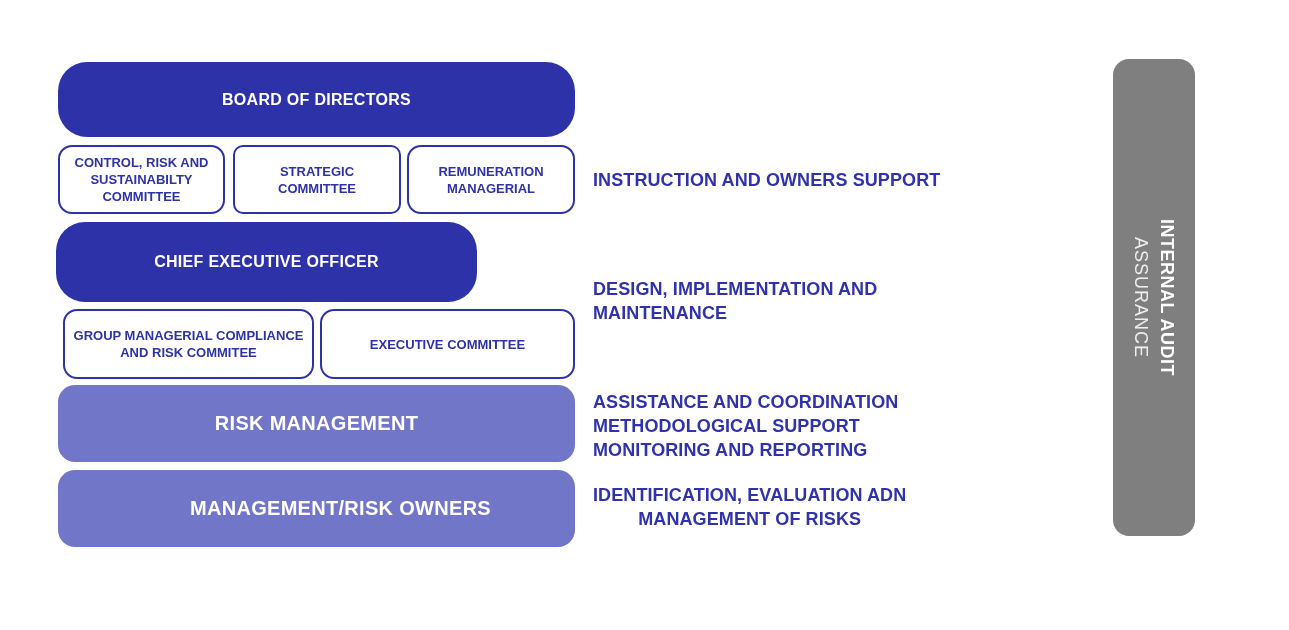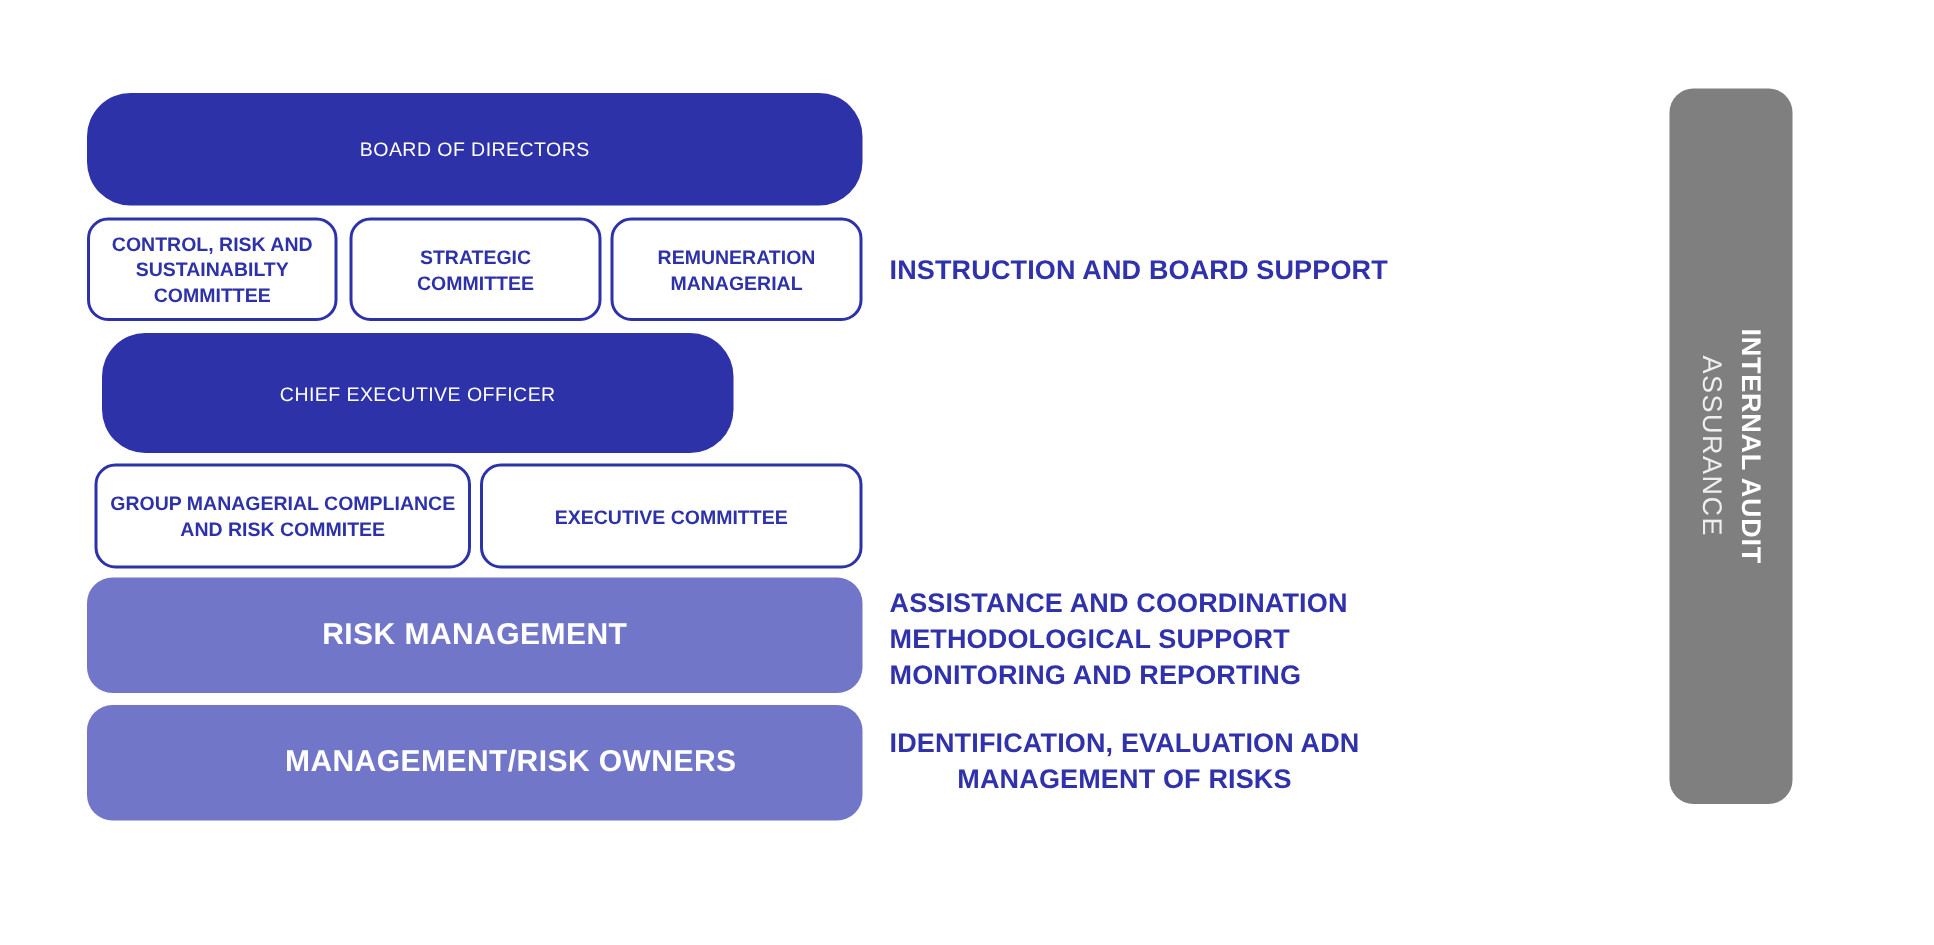--- a/index.html
+++ b/index.html
@@ -28,22 +28,22 @@
     align-items: center;
     justify-content: center;
     text-align: center;
     white-space: pre-line;
   }
 
   .box.solid-dark {
     background: var(--dark-blue);
     color: var(--box-text);
     border-radius: 29px;
-    font-weight: normal;
-    font-size: 13px;
+    font-weight: bold;
+    font-size: 16px;
     letter-spacing: 0.3px;
   }
 
   .box.solid-light {
     background: var(--light-purple);
     color: var(--box-text);
     border-radius: 17px;
     font-weight: bold;
     font-size: 20px;
     letter-spacing: 0.3px;
@@ -102,23 +102,23 @@
     font-weight: normal;
     font-size: 18px;
     letter-spacing: 1px;
     line-height: 26px;
     color: #EFEFEF;
   }
 
   
   #box-board   { left: 58px;  top: 62px;  width: 517px; height: 75px; }
   #box-control { left: 58px;  top: 145px; width: 167px; height: 69px; }
-  #box-strategic { left: 233px; top: 145px; width: 168px; height: 69px; }
+  #box-strategic { left: 233px; top: 145px; width: 168px; height: 69px; border-radius: 10px; }
   #box-remuneration { left: 407px; top: 145px; width: 168px; height: 69px; }
-  #box-ceo     { left: 68px;  top: 222px; width: 421px; height: 80px; }
+  #box-ceo     { left: 56px;  top: 222px; width: 421px; height: 80px; }
   #box-group   { left: 63px;  top: 309px; width: 251px; height: 70px; }
   #box-executive { left: 320px; top: 309px; width: 255px; height: 70px; }
   #box-risk    { left: 58px;  top: 385px; width: 517px; height: 77px; }
   #box-owners  { left: 58px;  top: 470px; width: 517px; height: 77px; padding-left: 48px; }
 
   #ann-board      { top: 87px; }
   #ann-committees { top: 168px; }
   #ann-ceo        { top: 277px; }
   #ann-risk       { top: 390px; }
   #ann-owners     { top: 483px; text-align: center; }
@@ -144,22 +144,24 @@
   <div class="box outline" id="box-group">GROUP MANAGERIAL COMPLIANCE
 AND RISK COMMITEE</div>
 
   <div class="box outline" id="box-executive">EXECUTIVE COMMITTEE</div>
 
   <div class="box solid-light" id="box-risk">RISK MANAGEMENT</div>
 
   <div class="box solid-light" id="box-owners">MANAGEMENT/RISK OWNERS</div>
 
 
-  <div class="annotation" id="ann-committees">INSTRUCTION AND BOARD SUPPORT</div>
+  <div class="annotation" id="ann-committees">INSTRUCTION AND OWNERS SUPPORT</div>
 
+  <div class="annotation" id="ann-ceo">DESIGN, IMPLEMENTATION AND
+MAINTENANCE</div>
 
   <div class="annotation" id="ann-risk">ASSISTANCE AND COORDINATION
 METHODOLOGICAL SUPPORT
 MONITORING AND REPORTING</div>
 
   <div class="annotation" id="ann-owners">IDENTIFICATION, EVALUATION ADN
 MANAGEMENT OF RISKS</div>
 
   <div class="audit-bar">
     <div class="audit-bar-text">

